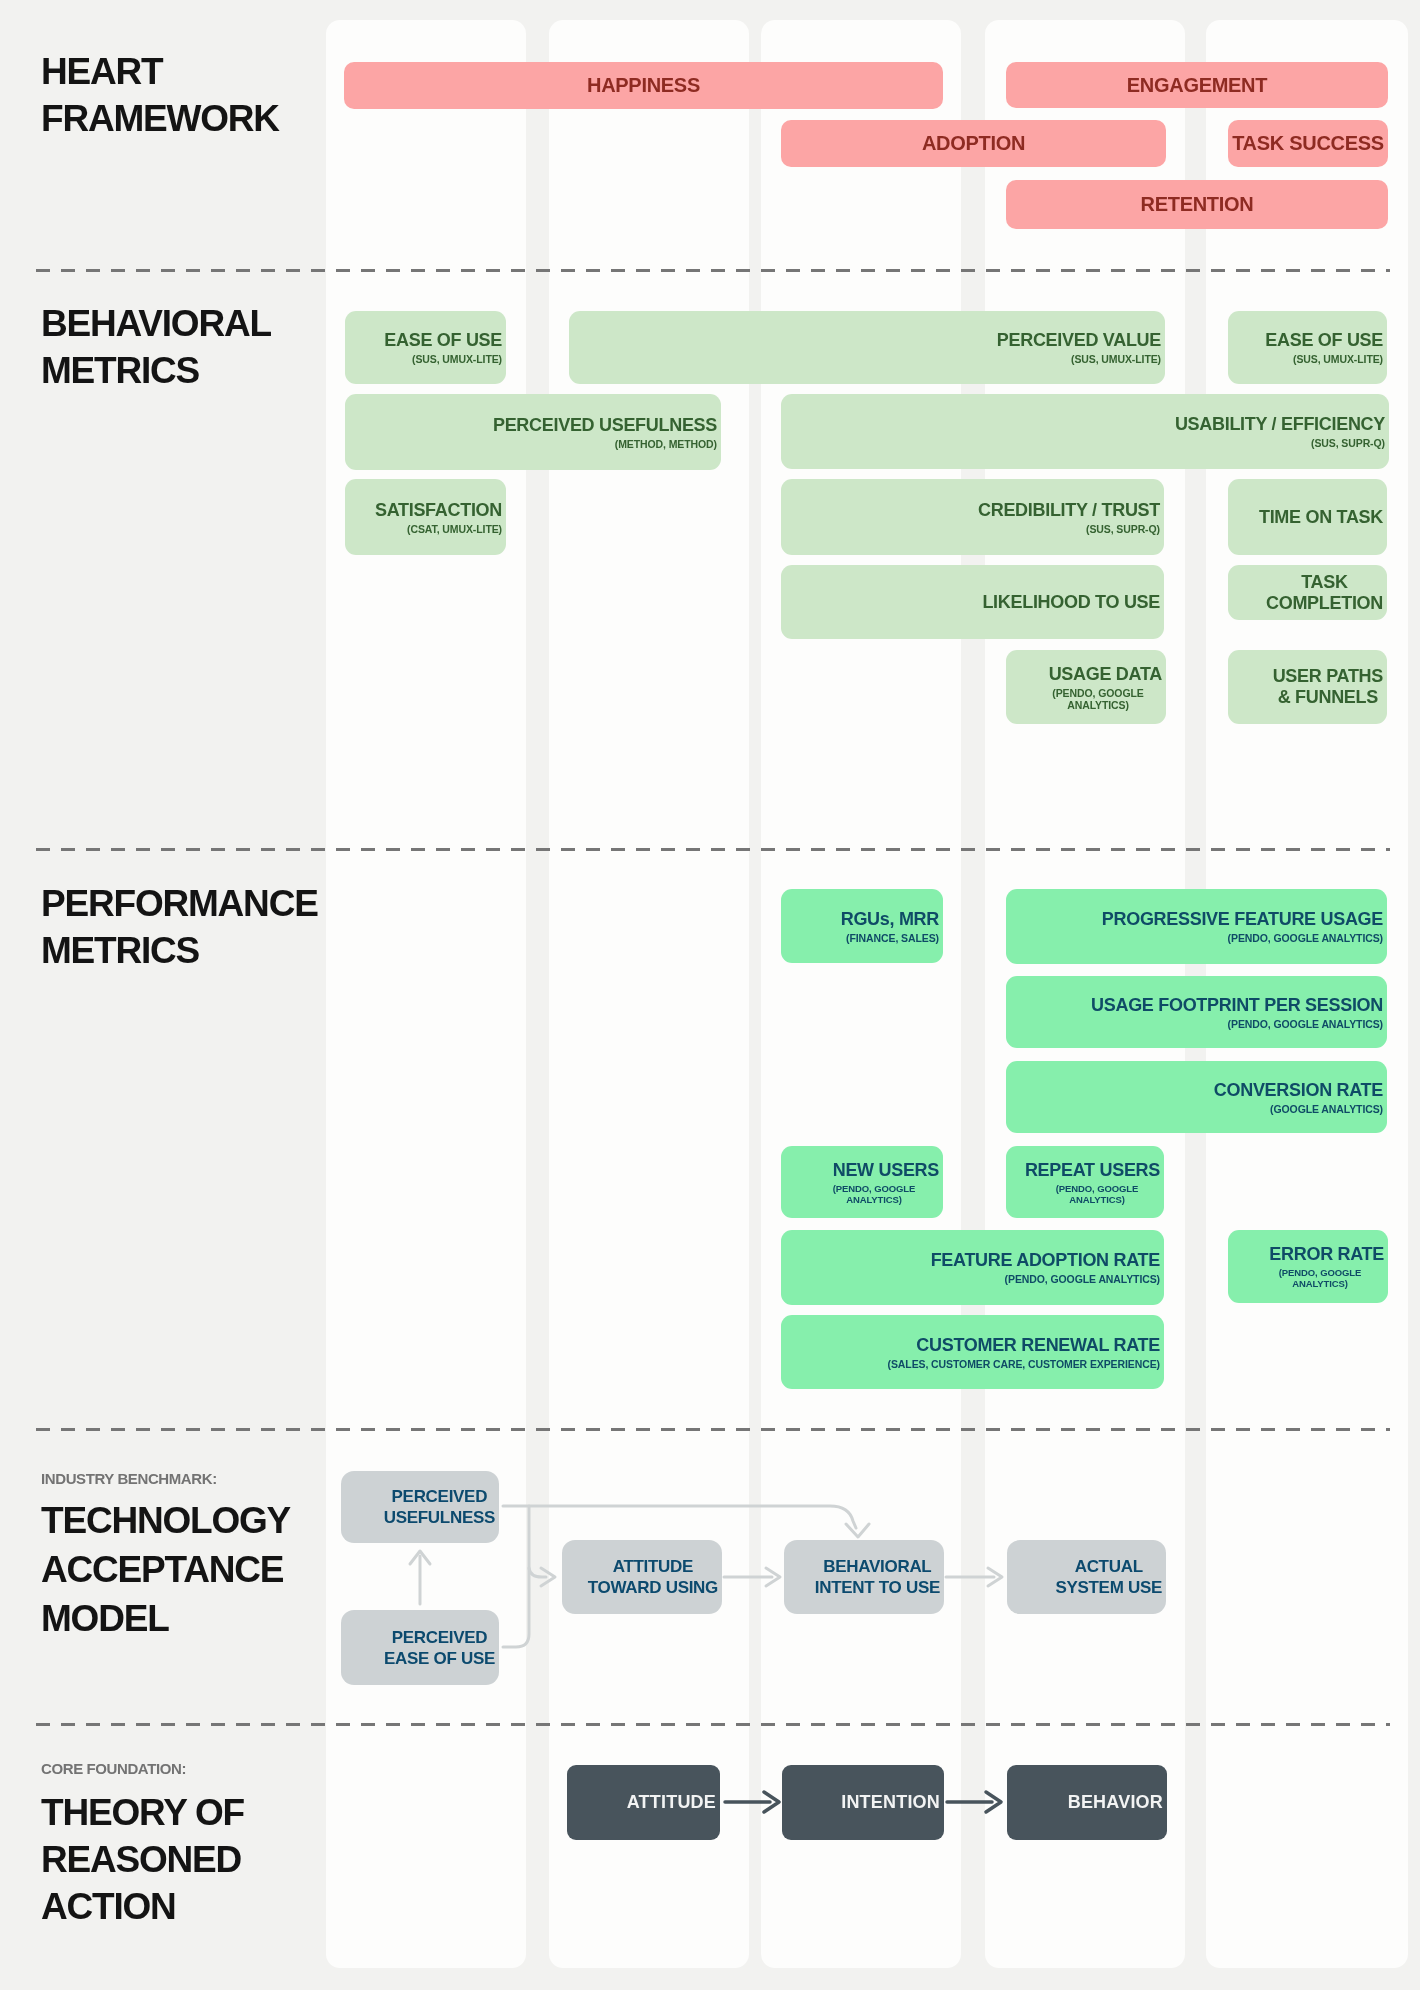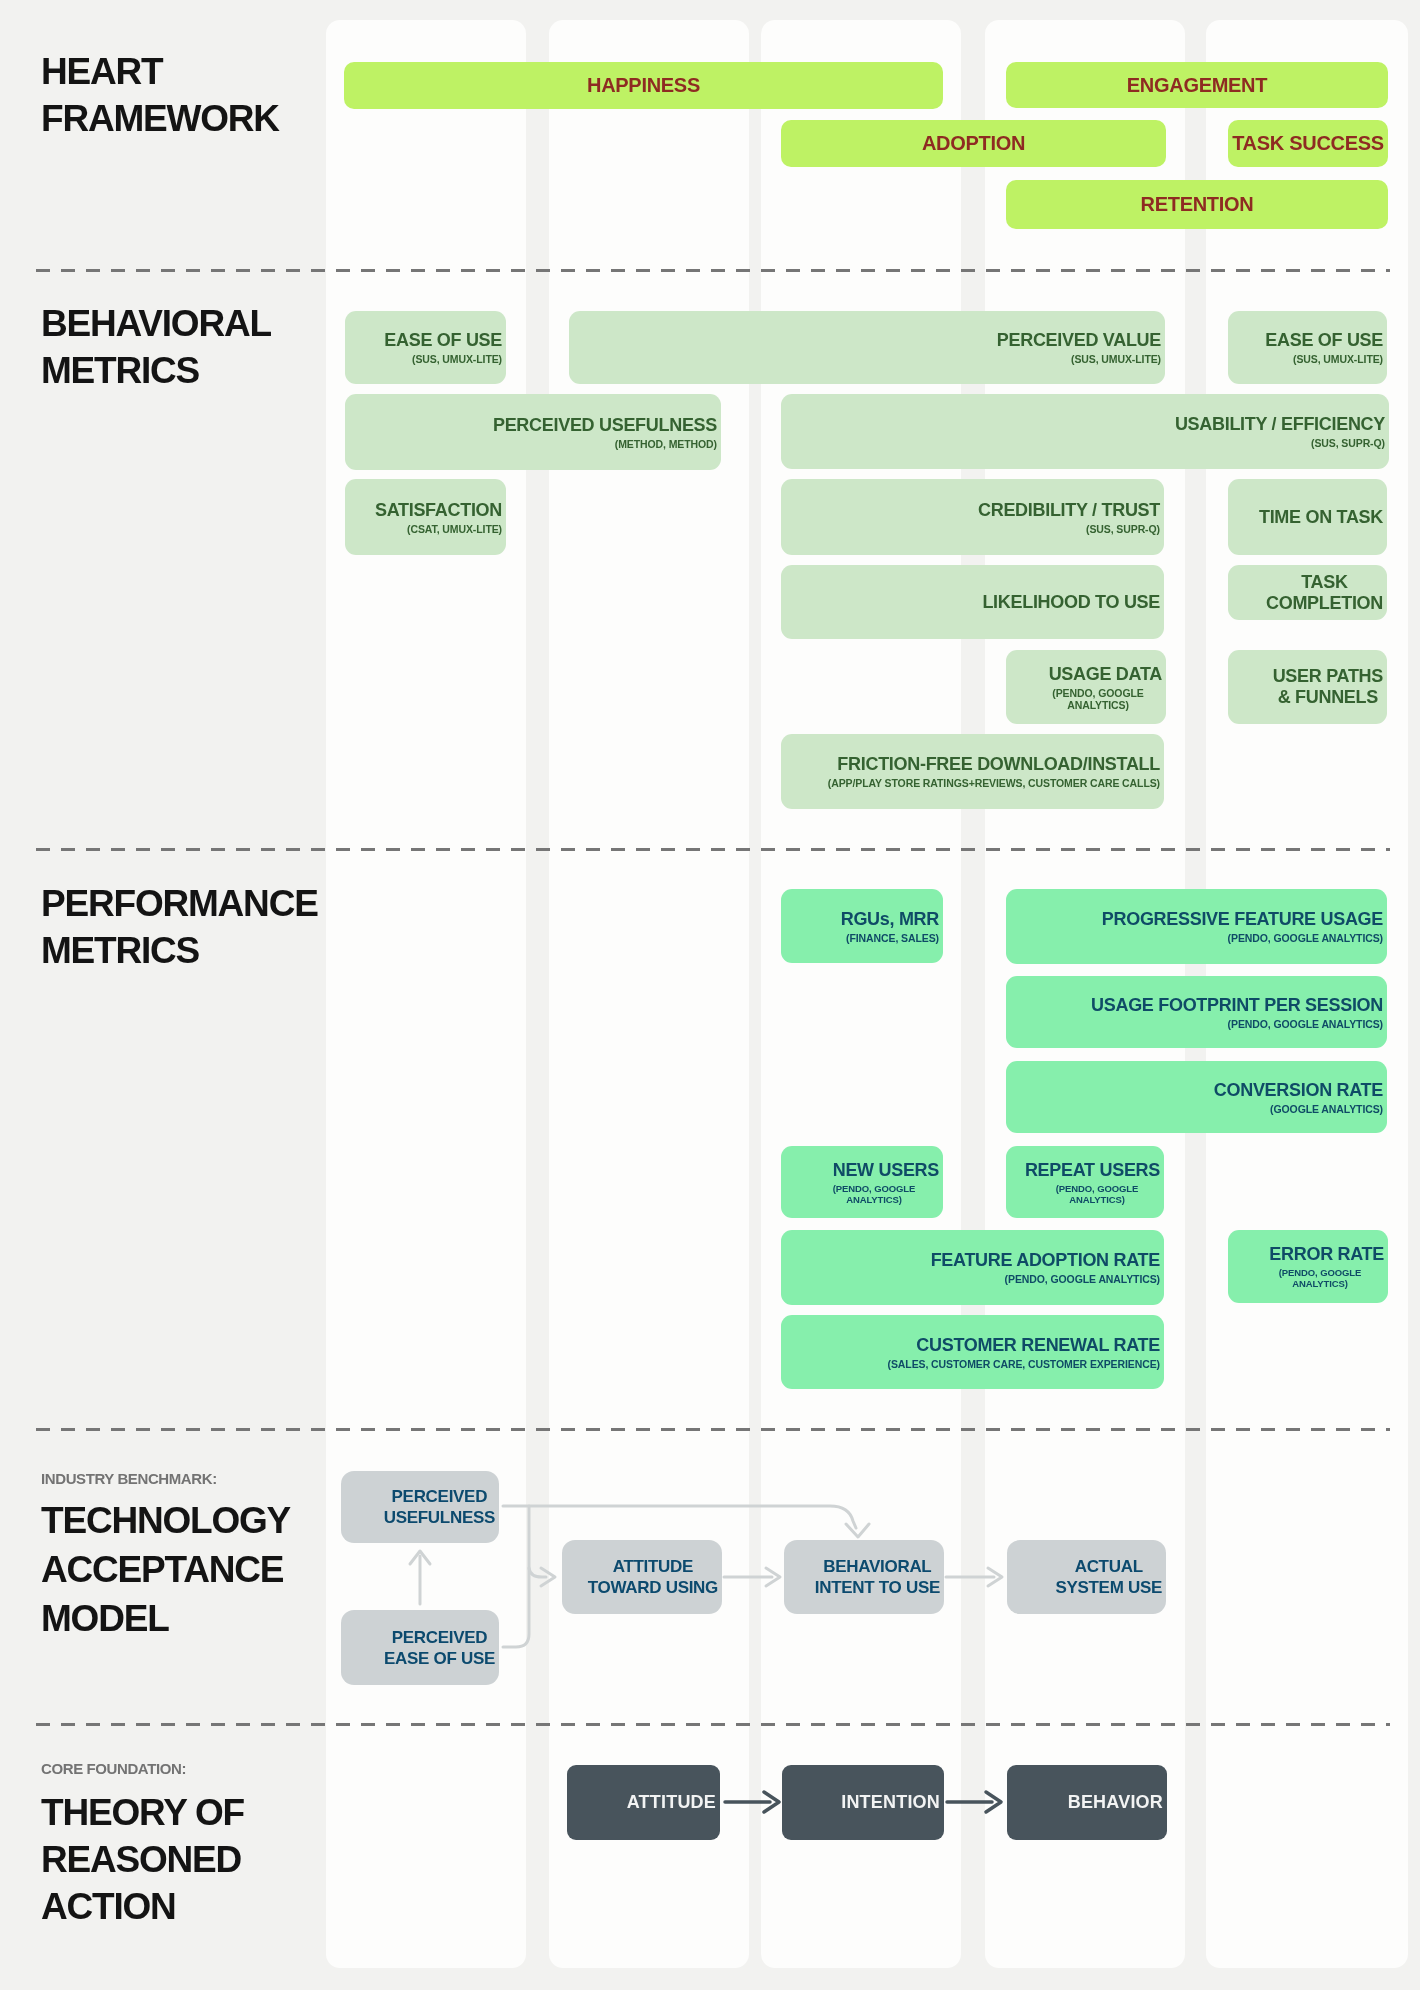--- a/index.html
+++ b/index.html
@@ -7,21 +7,21 @@
     position:relative;width:1420px;height:1990px;background:#f2f2f0;
     font-family:"Liberation Sans","DejaVu Sans",sans-serif;overflow:hidden;
   }
   .track{position:absolute;top:20px;height:1948px;width:200px;background:#fdfdfc;border-radius:14px;}
   .divider{position:absolute;left:36px;width:1354px;height:3px;
     background:repeating-linear-gradient(90deg,#767676 0 14px,transparent 14px 25px);}
   .sec-pretitle{position:absolute;left:41px;font-size:15px;font-weight:700;color:#737373;
     letter-spacing:-0.4px;white-space:pre-line;}
   .sec-title{position:absolute;left:41px;font-size:37px;font-weight:700;color:#141414;
     line-height:47px;letter-spacing:-1.2px;white-space:pre-line;}
-  .pill{position:absolute;height:47px;border-radius:10px;background:#bef264;
+  .pill{position:absolute;height:47px;border-radius:10px;background:#fca5a5;
     display:flex;align-items:center;justify-content:center;}
   .pill .pill-label{font-size:20px;font-weight:700;color:#8e2b22;letter-spacing:-0.3px;}
   .box{position:absolute;border-radius:11px;display:flex;flex-direction:column;
     align-items:flex-end;justify-content:center;text-align:center;padding:2px 4px;box-sizing:border-box;}
   .box-title{font-size:18px;font-weight:700;line-height:21px;letter-spacing:-0.3px;white-space:pre-line;}
   .box-sub{font-size:10.5px;font-weight:700;letter-spacing:-0.1px;margin-top:2px;white-space:pre-line;margin-left:24px;}
   .green{background:#cde7c8;}
   .green .box-title,.green .box-sub{color:#356231;}
   .blue{background:#86efac;}
   .blue .box-title,.blue .box-sub{color:#0f4b66;}
@@ -116,24 +116,20 @@
     <div class="box-title">TASK
 COMPLETION</div>
   </div>
   <div class="box green" style="left:1006px;top:650px;width:160px;height:74px">
     <div class="box-title">USAGE DATA</div>
     <div class="box-sub">(PENDO, GOOGLE ANALYTICS)</div>
   </div>
   <div class="box green" style="left:1228px;top:650px;width:159px;height:74px">
     <div class="box-title">USER PATHS
 &amp; FUNNELS</div>
-  </div>
-  <div class="box green" style="left:781px;top:734px;width:383px;height:75px">
-    <div class="box-title">FRICTION-FREE DOWNLOAD/INSTALL</div>
-    <div class="box-sub">(APP/PLAY STORE RATINGS+REVIEWS, CUSTOMER CARE CALLS)</div>
   </div>
 
   <div class="box blue" style="left:781px;top:889px;width:162px;height:74px">
     <div class="box-title">RGUs, MRR</div>
     <div class="box-sub">(FINANCE, SALES)</div>
   </div>
   <div class="box blue" style="left:1006px;top:889px;width:381px;height:75px">
     <div class="box-title">PROGRESSIVE FEATURE USAGE</div>
     <div class="box-sub">(PENDO, GOOGLE ANALYTICS)</div>
   </div>

